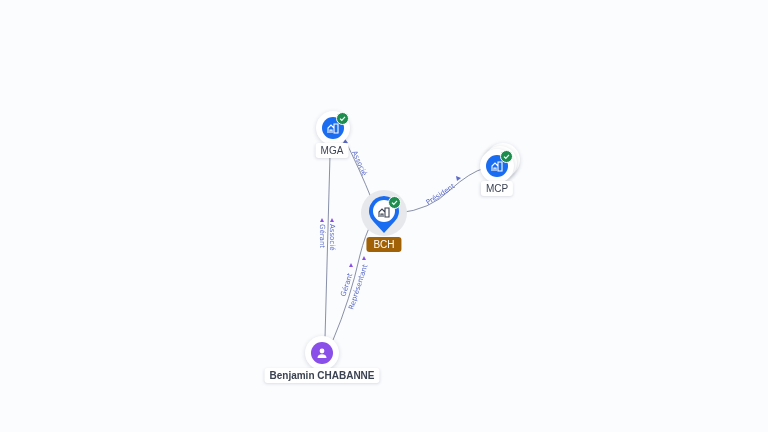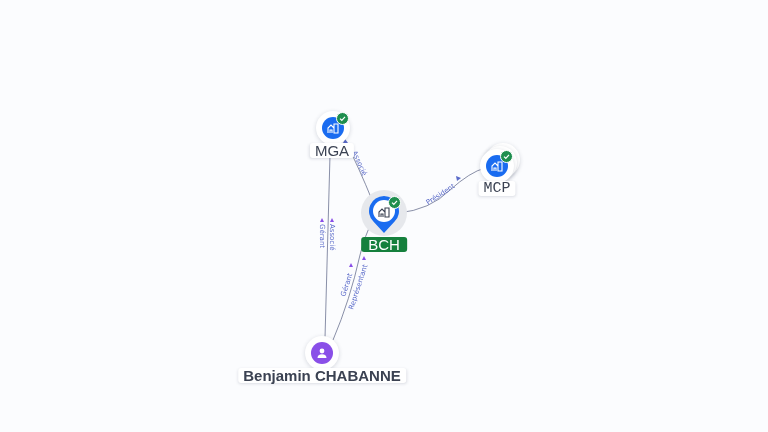--- a/index.html
+++ b/index.html
@@ -21,26 +21,26 @@
       display: flex; align-items: center; justify-content: center;
     }
     .check {
       position: absolute; width: 11px; height: 11px; border-radius: 50%;
       background: #1e8e4e; border: 1px solid #fff;
       display: flex; align-items: center; justify-content: center;
     }
     .label {
       position: absolute; transform: translateX(-50%);
       background: #ffffff; color: #3b4252;
-      font-size: 15px; line-height: 13px; padding: 1px 5px;
+      font-size: 10px; line-height: 13px; padding: 1px 5px;
       border-radius: 3px; white-space: nowrap;
       box-shadow: 0 1px 3px rgba(40,50,80,0.15);
     }
     .label.selected {
-      background: #15803d; color: #fff; box-shadow: none; padding: 1px 7px;
+      background: #a16207; color: #fff; box-shadow: none; padding: 1px 7px;
     }
   </style>
 </head>
 <body>
 
 <svg id="graph" viewBox="0 0 768 432">
 
   <g>
     <path d="M372,200 Q360,170 343,136" stroke="#6b7290" stroke-width="0.8" fill="none"></path>
     <polygon points="345,139 348,143 343,143" fill="#5b6bc9"></polygon>
@@ -89,21 +89,21 @@
   <div class="core" style="left:486px;top:155px;width:22px;height:22px;background:#1a6cf0;">
     <svg width="12" height="12" viewBox="0 0 12 12">
         <path d="M1,11 V6 L4,3 L7,6 V11 M7,11 V2 H11 V11 Z M3,11 V8 H5 V11" stroke="#fff" stroke-width="1.1" fill="none"></path>
       </svg>
   </div>
   <div class="check" style="left:500px;top:150px;">
     <svg width="7" height="7" viewBox="0 0 7 7">
         <path d="M1,3.6 L2.8,5.3 L6,1.8" stroke="#fff" stroke-width="1.2" fill="none"></path>
       </svg>
   </div>
-  <div class="label" style="left:497px;top:181px;font-family:Liberation Mono, monospace;">MCP</div>
+  <div class="label" style="left:497px;top:181px;">MCP</div>
 </div>
 
 <div class="node" style="left:0;top:0;">
   <div class="halo" style="left:361px;top:190px;width:46px;height:46px;background:#e6e8ec;box-shadow:none;"></div>
   <svg style="position:absolute;left:367px;top:195px;" width="34" height="42" viewBox="0 0 34 42">
     <path d="M17,1 A15,15 0 0 1 27.6,26.6 L17,38 L6.4,26.6 A15,15 0 0 1 17,1 Z" fill="#1a6cf0"></path>
     <circle cx="17" cy="16" r="11" fill="#ffffff"></circle>
   </svg>
   <svg style="position:absolute;left:378px;top:206px;" width="12" height="12" viewBox="0 0 12 12">
       <path d="M1,11 V6 L4,3 L7,6 V11 M7,11 V2 H11 V11 Z M3,11 V8 H5 V11" stroke="#3b4252" stroke-width="1.1" fill="none"></path>

